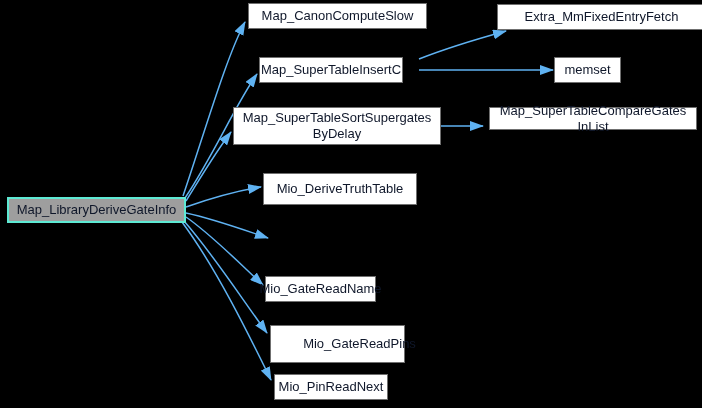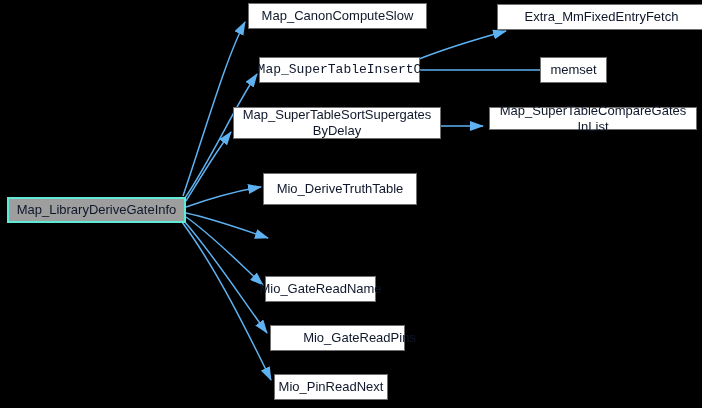--- a/index.html
+++ b/index.html
@@ -60,52 +60,52 @@
   </svg>
 
   <div class="node root" style="left:7px; top:197px; width:179px; height:26px;">
     <span>Map_LibraryDeriveGateInfo</span>
   </div>
 
   <div class="node" style="left:248px; top:3px; width:179px; height:26px;">
     <span>Map_CanonComputeSlow</span>
   </div>
 
-  <div class="node" style="left:259px; top:57px; width:161px; height:26px;font-family:Liberation Mono, monospace;">
+  <div class="node" style="left:259px; top:57px; width:144px; height:26px;">
     <span>Map_SuperTableInsertC</span>
   </div>
 
   <div class="node" style="left:497px; top:4px; width:209px; height:26px;">
     <span>Extra_MmFixedEntryFetch</span>
   </div>
 
-  <div class="node" style="left:540px; top:57px; width:67px; height:26px;">
+  <div class="node" style="left:554px; top:57px; width:67px; height:26px;">
     <span>memset</span>
   </div>
 
-  <div class="node" style="left:233px; top:107px; width:208px; height:32px;">
+  <div class="node" style="left:233px; top:107px; width:208px; height:38px;">
     <span>Map_SuperTableSortSupergates</span>
     <span>ByDelay</span>
   </div>
 
   <div class="node" style="left:489px; top:107px; width:208px; height:23px;">
     <span>Map_SuperTableCompareGates</span>
     <span>InList</span>
   </div>
 
   <div class="node" style="left:263px; top:173px; width:154px; height:32px;">
     <span>Mio_DeriveTruthTable</span>
   </div>
 
 
   <div class="node" style="left:265px; top:276px; width:111px; height:26px;">
     <span>Mio_GateReadName</span>
   </div>
 
-  <div class="node" style="left:270px; top:325px; width:135px; height:26px;padding-left:44px;">
+  <div class="node" style="left:270px; top:325px; width:135px; height:38px;padding-left:44px;">
     <span>Mio_GateReadPins</span>
   </div>
 
   <div class="node" style="left:274px; top:374px; width:114px; height:26px;">
     <span>Mio_PinReadNext</span>
   </div>
 
 </div>
 
 </body></html>

